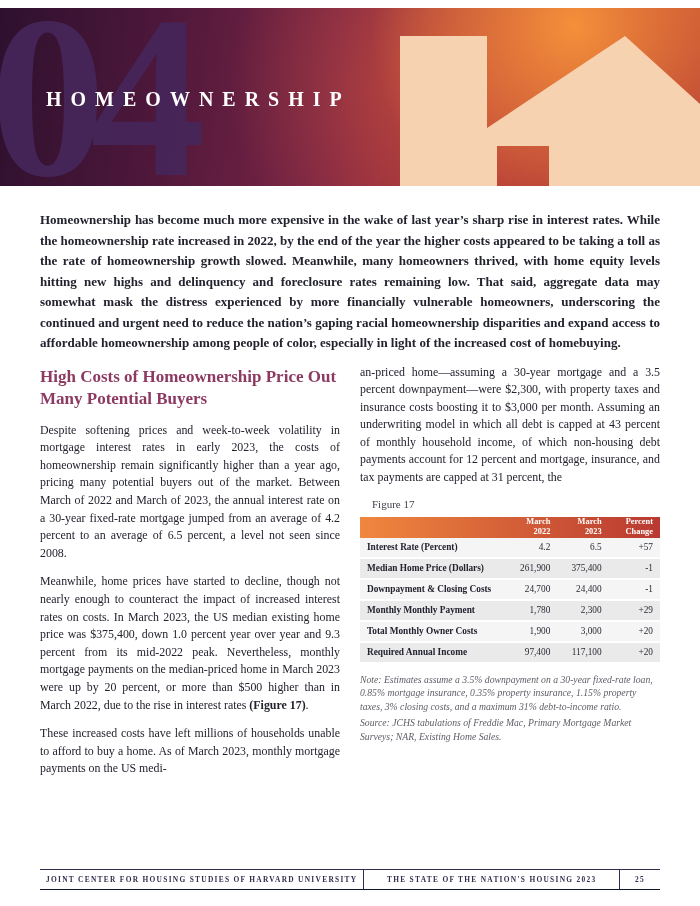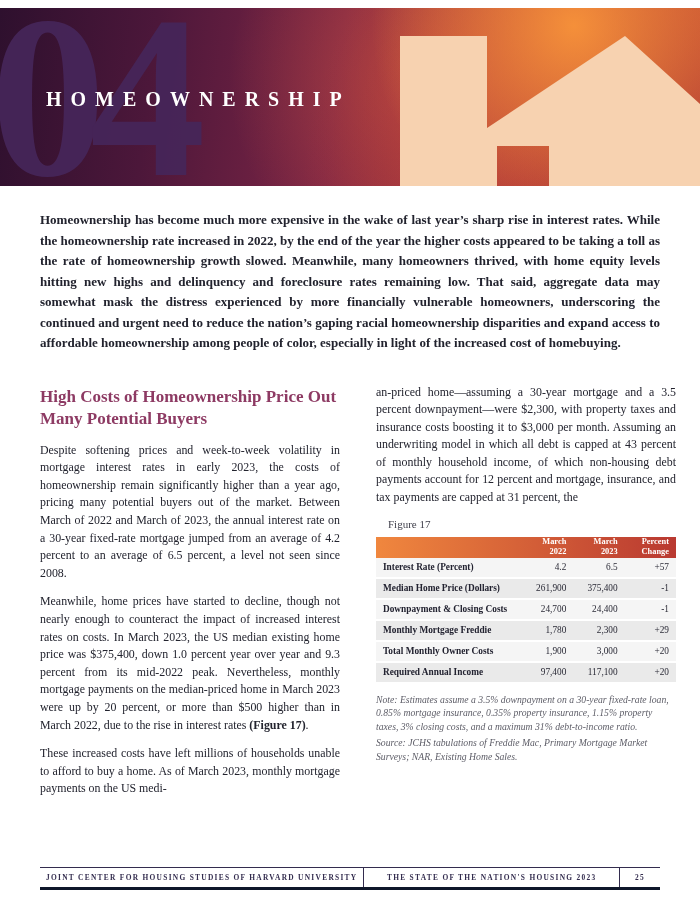--- a/index.html
+++ b/index.html
@@ -64,22 +64,22 @@
   .intro {
     margin: 24px 0 0 0;
     font-size: 13px;
     line-height: 20.5px;
     font-weight: 700;
     text-align: justify;
     color: var(--text-dark, #20222e);
   }
   .columns {
     display: flex;
-    gap: 36px;
-    margin-top: 30px;
+    gap: 20px;
+    margin-top: 10px;
   }
   .col { width: 300px; flex: 0 0 300px; }
 
   .section-heading {
     margin: 2px 0 12px 0;
     font-size: 17px;
     line-height: 1.3;
     font-weight: 700;
     color: var(--accent-plum, #8d3a63);
   }
@@ -148,21 +148,21 @@
 
   
   .footer {
     position: absolute;
     left: 40px;
     right: 40px;
     bottom: 16px;
     display: flex;
     align-items: stretch;
     border-top: 1px solid #332c4e;
-    border-bottom: 3px solid #0f172a;
+    border-bottom: 1px solid #0f172a;
     color: #332c4e;
     font-size: 7.4px;
     font-weight: 700;
     letter-spacing: 1.3px;
   }
   .footer-cell {
     padding: 5px 6px;
     display: flex;
     align-items: center;
     justify-content: center;
@@ -228,21 +228,21 @@
                 <td class="val">375,400</td>
                 <td class="val">-1</td>
               </tr>
               <tr>
                 <td class="row-label">Downpayment &amp; Closing Costs</td>
                 <td class="val">24,700</td>
                 <td class="val">24,400</td>
                 <td class="val">-1</td>
               </tr>
               <tr>
-                <td class="row-label">Monthly Mortgage Freddie</td>
+                <td class="row-label">Monthly Monthly Payment</td>
                 <td class="val">1,780</td>
                 <td class="val">2,300</td>
                 <td class="val">+29</td>
               </tr>
               <tr>
                 <td class="row-label">Total Monthly Owner Costs</td>
                 <td class="val">1,900</td>
                 <td class="val">3,000</td>
                 <td class="val">+20</td>
               </tr>

